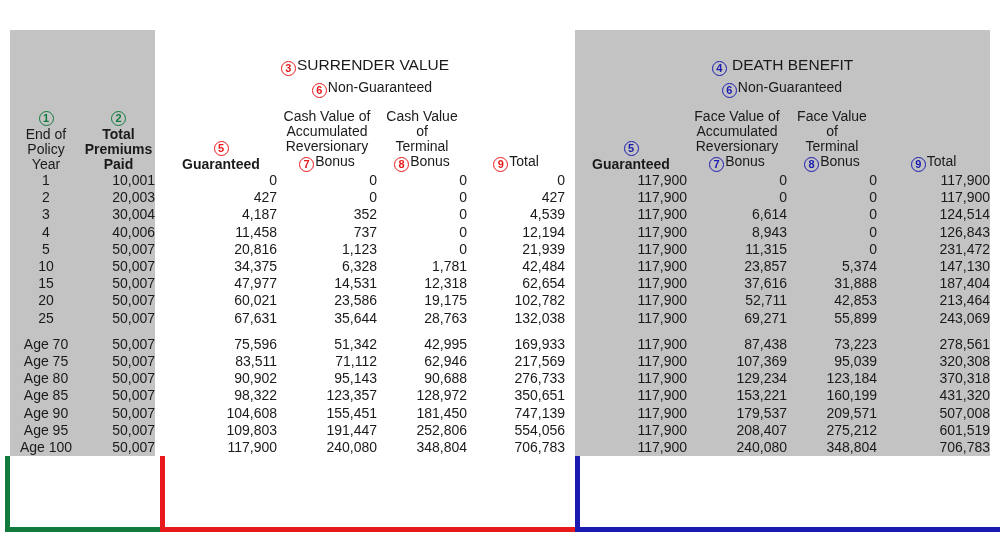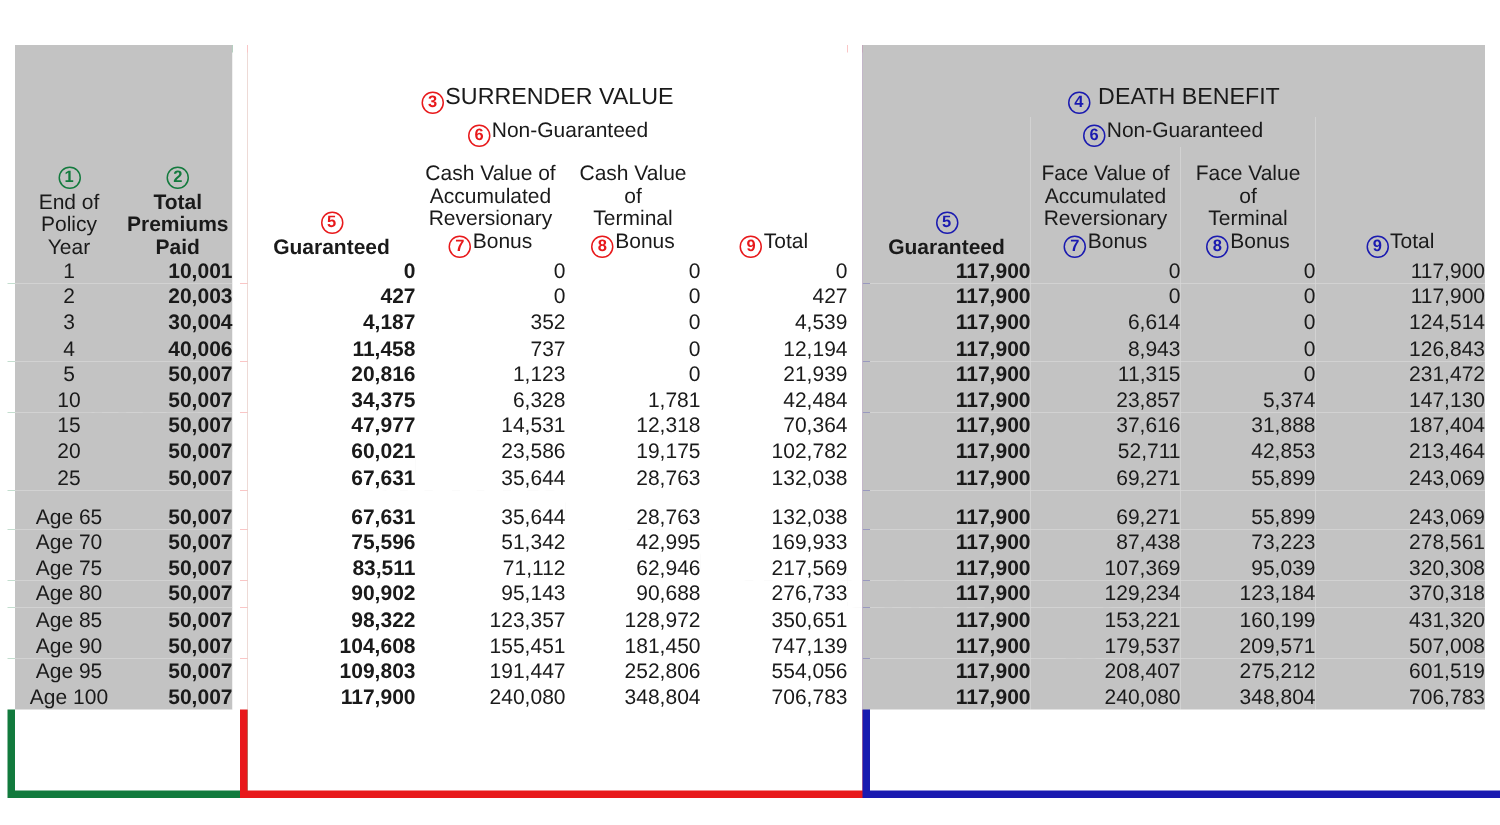--- a/index.html
+++ b/index.html
@@ -107,21 +107,21 @@
   }
 
   
   .num {
     text-align: right;
     padding: 0 7px 0 4px;
     font-size: 14px;
     line-height: 17.2px;
     white-space: nowrap;
   }
-  .num.b { font-weight: bold; }
+  .num.b { font-weight: normal; }
   .lbl {
     text-align: center;
     font-size: 14px;
     line-height: 17.2px;
     white-space: nowrap;
     padding: 0 4px;
   }
 
   
   tr.rowgap td { height: 9px; line-height: 9px; font-size: 1px; }
@@ -404,21 +404,21 @@
             <td class="gap"></td>
           </tr>
           <tr>
             <td class="gap"></td>
             <td class="sec-id lbl">15</td>
             <td class="sec-id num b vline-l gap-green-r">50,007</td>
             <td class="gap gap-red-l"></td>
             <td class="sec-sv num b vline-l vline-r">47,977</td>
             <td class="sec-sv num vline-r">14,531</td>
             <td class="sec-sv num vline-r">12,318</td>
-            <td class="sec-sv num vline-r">70,364</td>
+            <td class="sec-sv num vline-r">62,654</td>
             <td class="gap gap-red-r gap-blue-l"></td>
             <td class="sec-db num b vline-l vline-r">117,900</td>
             <td class="sec-db num vline-r">37,616</td>
             <td class="sec-db num vline-r">31,888</td>
             <td class="sec-db num vline-r">187,404</td>
             <td class="gap"></td>
           </tr>
           <tr>
             <td class="gap"></td>
             <td class="sec-id lbl">20</td>
@@ -462,36 +462,20 @@
             <td class="sec-sv vline-r"></td>
             <td class="gap gap-red-r gap-blue-l"></td>
             <td class="sec-db vline-l vline-r"></td>
             <td class="sec-db vline-r"></td>
             <td class="sec-db vline-r"></td>
             <td class="sec-db vline-r"></td>
             <td class="gap"></td>
           </tr>
           <tr>
             <td class="gap"></td>
-            <td class="sec-id lbl">Age 65</td>
-            <td class="sec-id num b vline-l gap-green-r">50,007</td>
-            <td class="gap gap-red-l"></td>
-            <td class="sec-sv num b vline-l vline-r">67,631</td>
-            <td class="sec-sv num vline-r">35,644</td>
-            <td class="sec-sv num vline-r">28,763</td>
-            <td class="sec-sv num vline-r">132,038</td>
-            <td class="gap gap-red-r gap-blue-l"></td>
-            <td class="sec-db num b vline-l vline-r">117,900</td>
-            <td class="sec-db num vline-r">69,271</td>
-            <td class="sec-db num vline-r">55,899</td>
-            <td class="sec-db num vline-r">243,069</td>
-            <td class="gap"></td>
-          </tr>
-          <tr>
-            <td class="gap"></td>
             <td class="sec-id lbl">Age 70</td>
             <td class="sec-id num b vline-l gap-green-r">50,007</td>
             <td class="gap gap-red-l"></td>
             <td class="sec-sv num b vline-l vline-r">75,596</td>
             <td class="sec-sv num vline-r">51,342</td>
             <td class="sec-sv num vline-r">42,995</td>
             <td class="sec-sv num vline-r">169,933</td>
             <td class="gap gap-red-r gap-blue-l"></td>
             <td class="sec-db num b vline-l vline-r">117,900</td>
             <td class="sec-db num vline-r">87,438</td>

